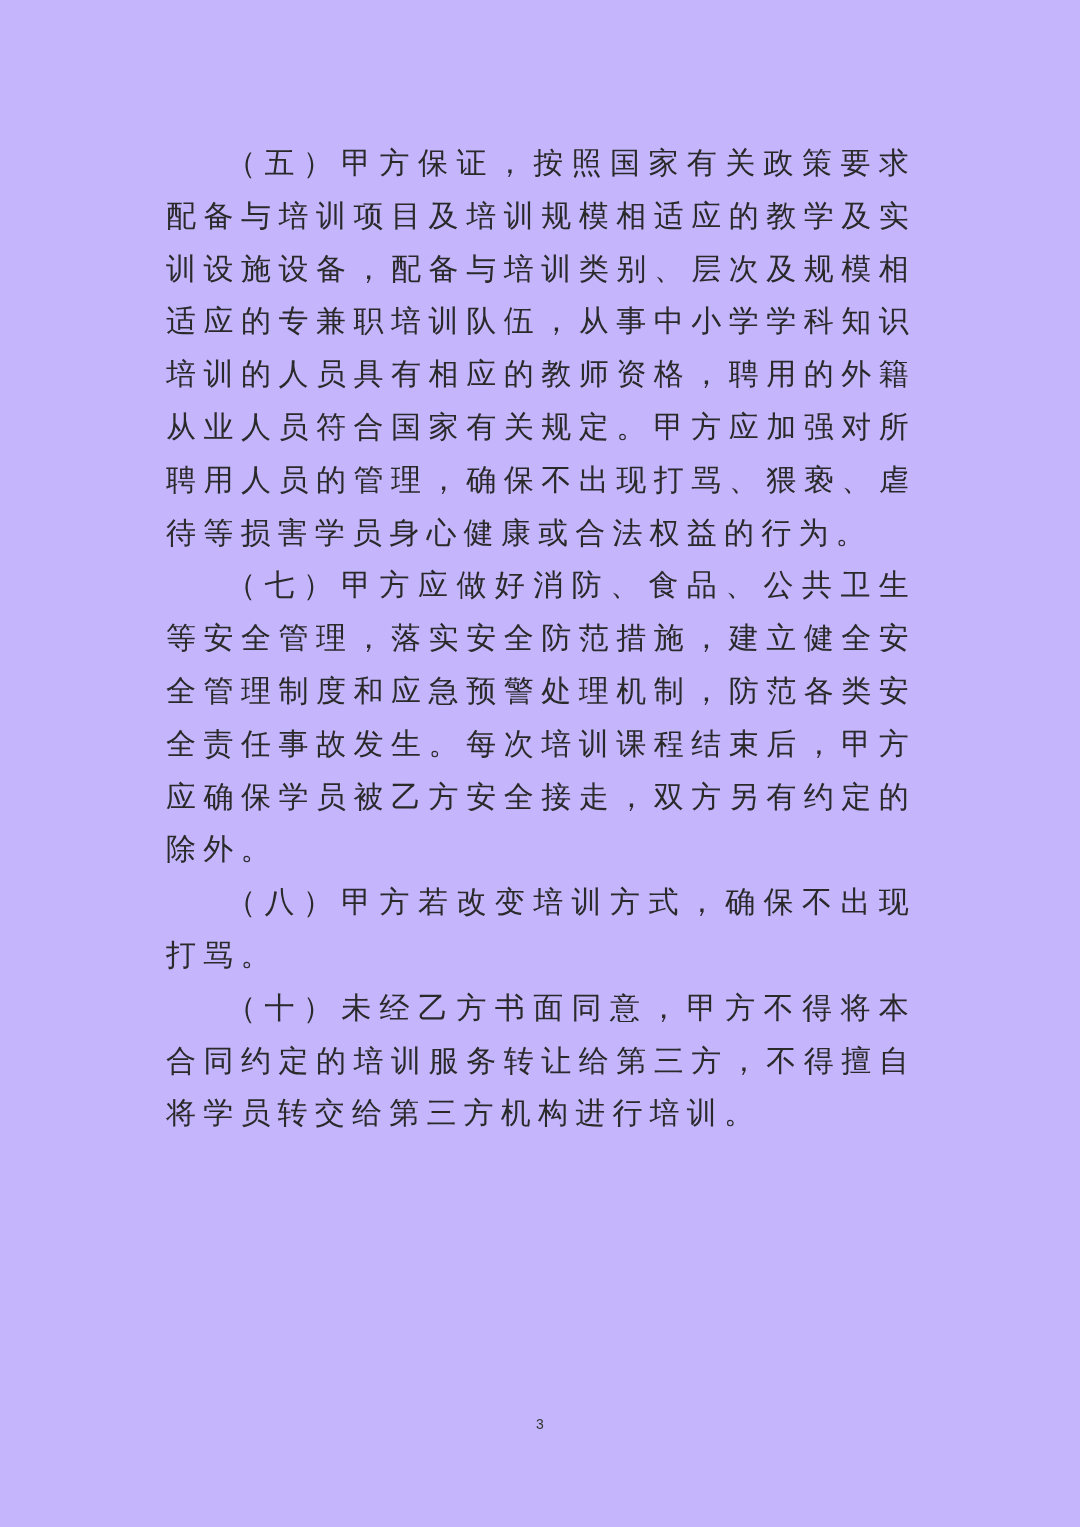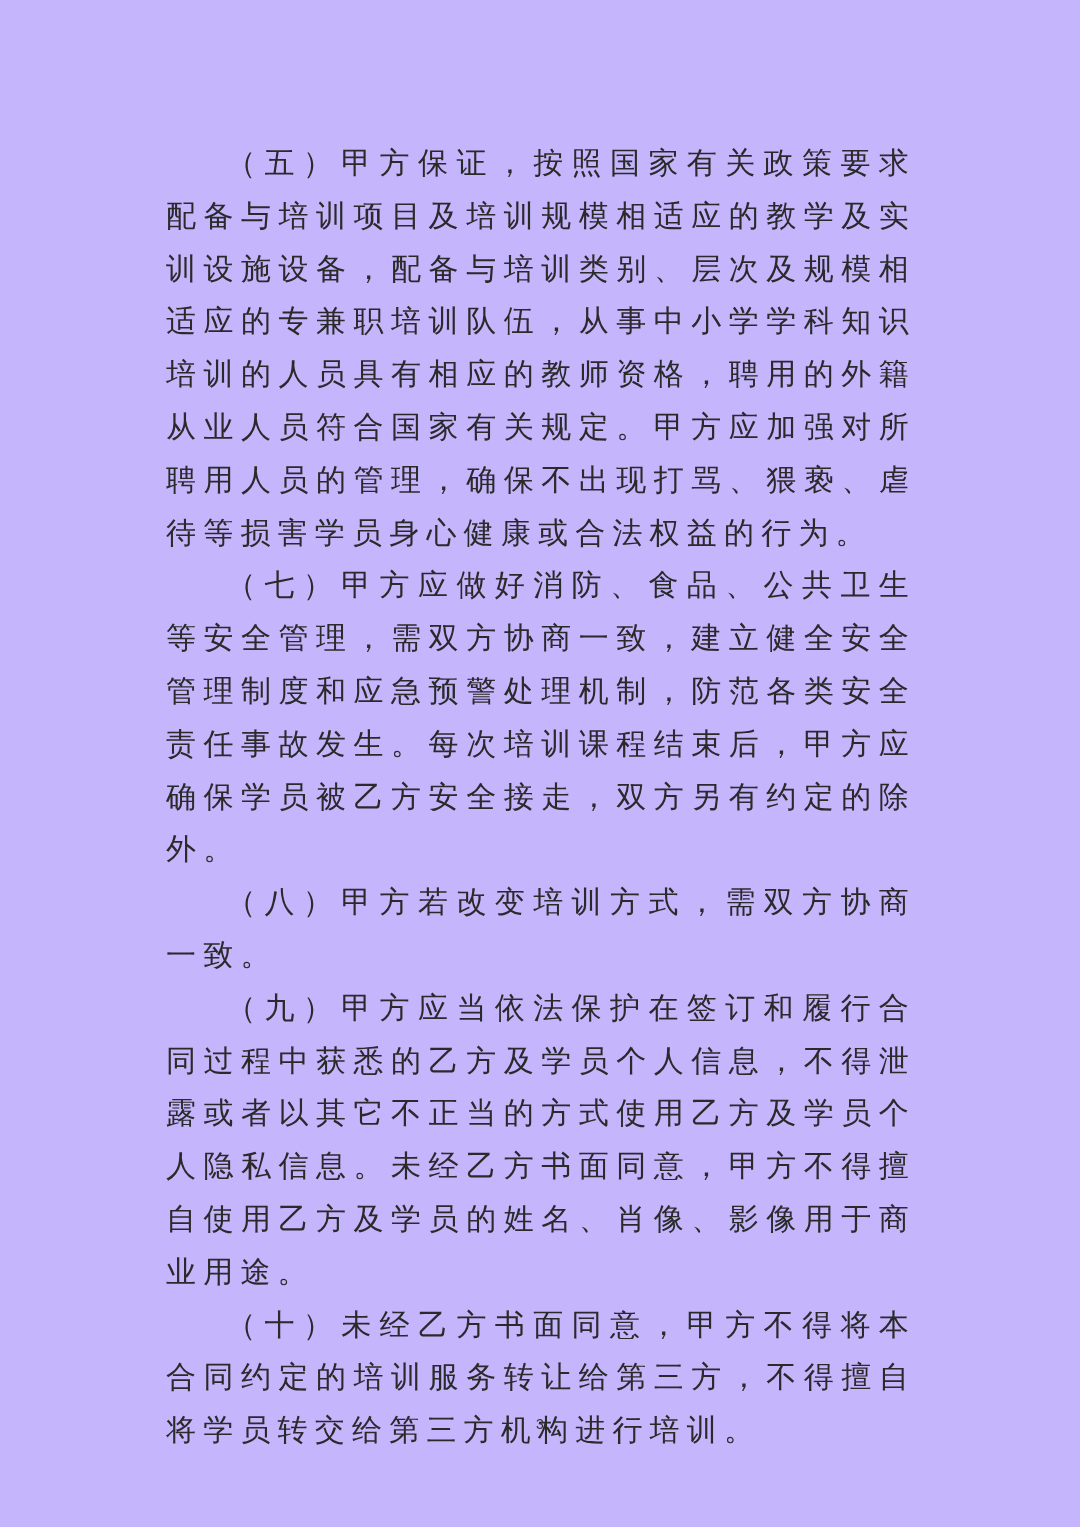--- a/index.html
+++ b/index.html
@@ -29,20 +29,19 @@
     font-size: 14px;
     color: #333;
   }
 </style>
 </head>
 <body>
 
 <div class="page">
   <div class="content">
     <p class="para">（五）甲方保证，按照国家有关政策要求配备与培训项目及培训规模相适应的教学及实训设施设备，配备与培训类别、层次及规模相适应的专兼职培训队伍，从事中小学学科知识培训的人员具有相应的教师资格，聘用的外籍从业人员符合国家有关规定。甲方应加强对所聘用人员的管理，确保不出现打骂、猥亵、虐待等损害学员身心健康或合法权益的行为。</p>
-    <p class="para">（七）甲方应做好消防、食品、公共卫生等安全管理，需双方协商一致，建立健全安全管理制度和应急预警处理机制，防范各类安全责任事故发生。每次培训课程结束后，甲方应确保学员被乙方安全接走，双方另有约定的除外。</p>
-    <p class="para">（八）甲方若改变培训方式，需双方协商一致。</p>
-    <p class="para">（九）甲方应当依法保护在签订和履行合同过程中获悉的乙方及学员个人信息，不得泄露或者以其它不正当的方式使用乙方及学员个人隐私信息。未经乙方书面同意，甲方不得擅自使用乙方及学员的姓名、肖像、影像用于商业用途。</p>
+    <p class="para">（七）甲方应做好消防、食品、公共卫生等安全管理，落实安全防范措施，建立健全安全管理制度和应急预警处理机制，防范各类安全责任事故发生。每次培训课程结束后，甲方应确保学员被乙方安全接走，双方另有约定的除外。</p>
+    <p class="para">（八）甲方若改变培训方式，确保不出现打骂。</p>
     <p class="para">（十）未经乙方书面同意，甲方不得将本合同约定的培训服务转让给第三方，不得擅自将学员转交给第三方机构进行培训。</p>
 
   </div>
   <div class="page-number">3</div>
 </div>
 
 </body></html>

